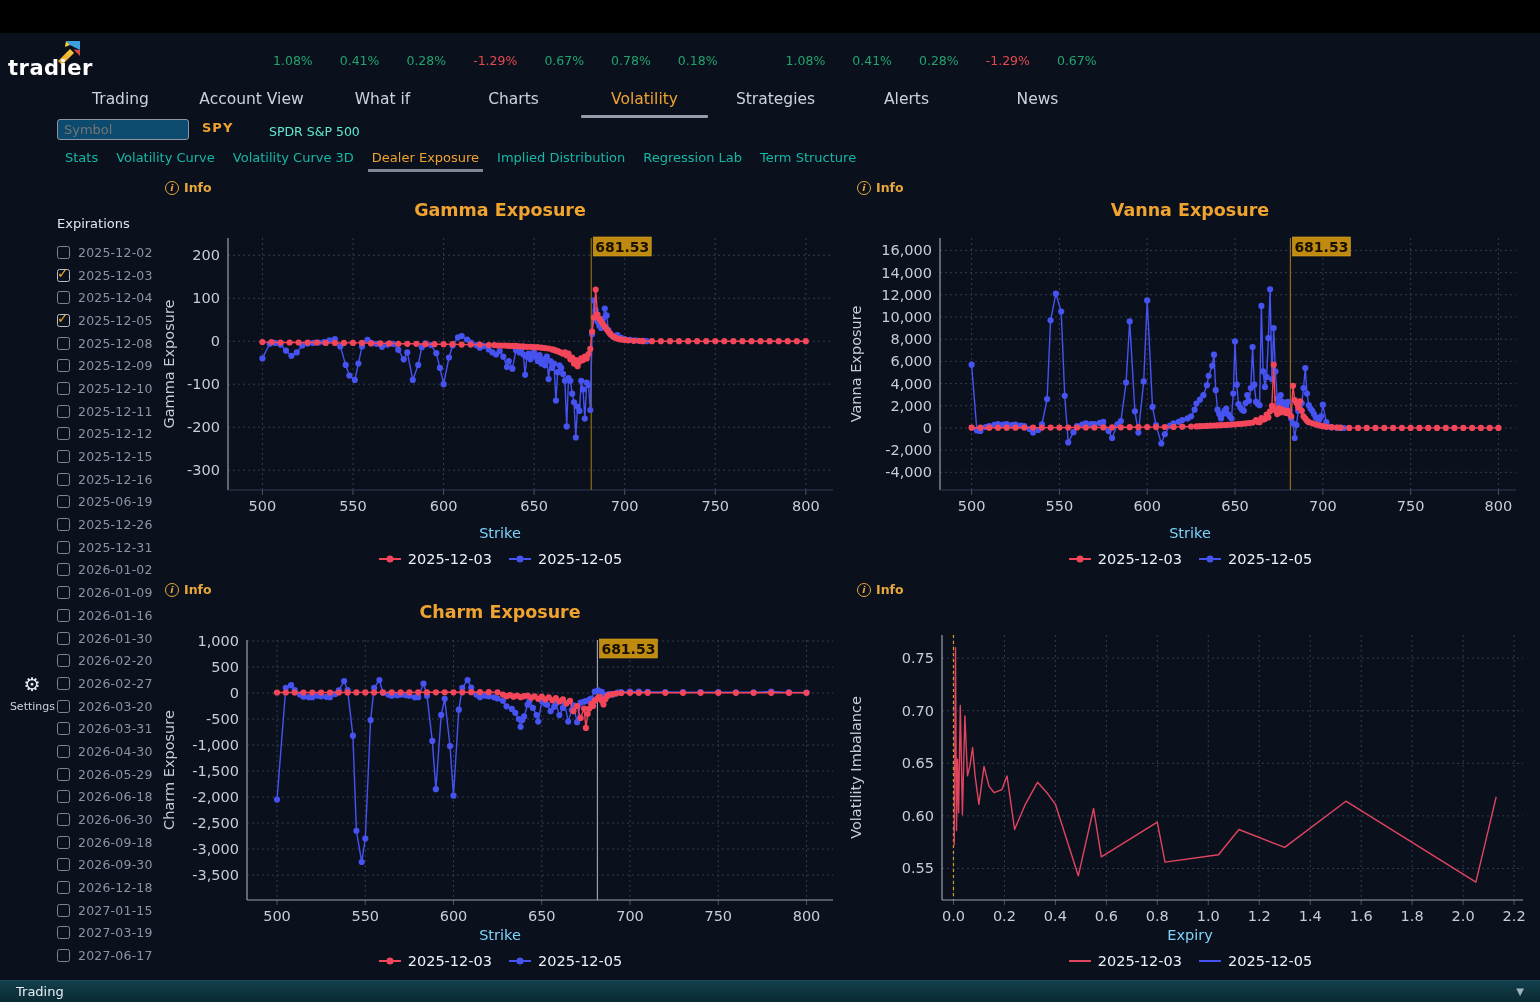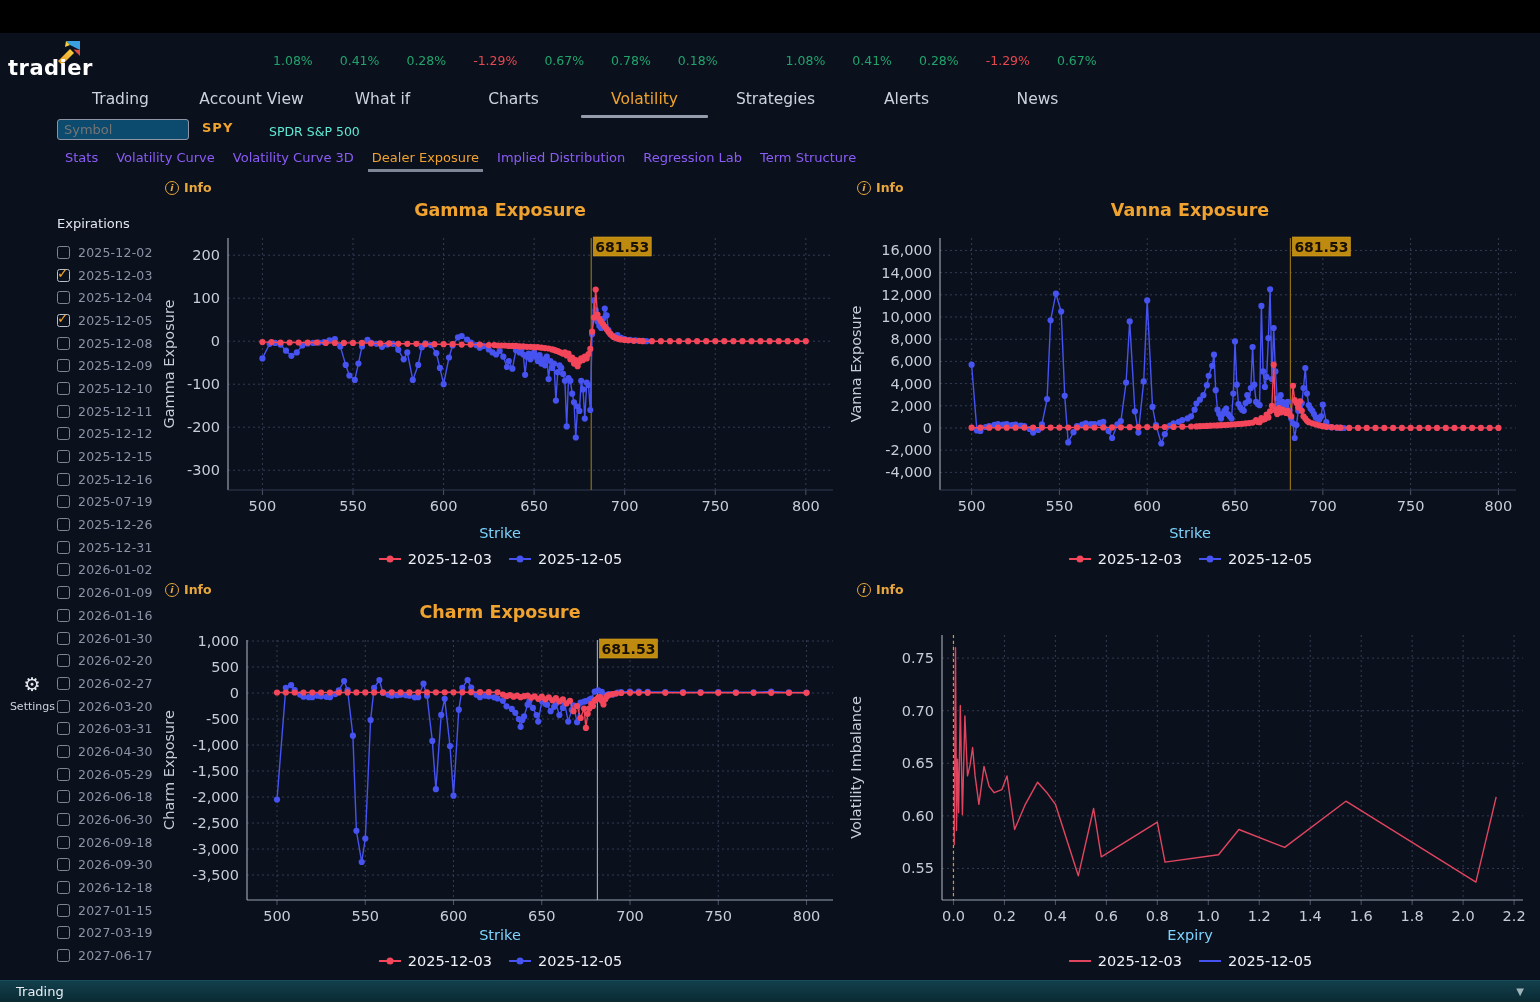--- a/index.html
+++ b/index.html
@@ -25,21 +25,21 @@
   .nav-item.active::after{content:"";position:absolute;left:2px;right:2px;bottom:2px;height:3px;
             background:#959dac;border-radius:1px;}
   
   .symbol-input{position:absolute;left:57px;top:119px;width:118px;height:19px;background:#0c4a6e;
             border:1px solid #8d95a5;border-radius:3px;color:#cfd5e0;font-size:13px;padding:0 6px;
             font-family:inherit;outline:none;}
   .sym{position:absolute;left:202px;top:120px;color:#f0a32e;font-weight:bold;font-size:13px;letter-spacing:1px;}
   .symdesc{position:absolute;left:269px;top:124px;color:#5eead4;font-size:12.5px;}
   
   .subtabs{position:absolute;left:65px;top:150px;display:flex;gap:18px;}
-  .subtab{font-size:13px;color:#8b5cf6;padding-bottom:7px;position:relative;cursor:pointer;}
+  .subtab{font-size:13px;color:#14b8a6;padding-bottom:7px;position:relative;cursor:pointer;}
   .subtab.active{color:#f0a32e;}
   .subtab.active::after{content:"";position:absolute;left:-4px;right:-4px;bottom:0;height:3px;background:#7f8796;}
   
   .exp-title{position:absolute;left:57px;top:216px;font-size:13px;color:#e2e6ee;}
   .exp-list{position:absolute;left:57px;top:241px;width:112px;}
   .exp-item{display:flex;align-items:center;height:22.7px;cursor:pointer;}
   .exp-box{width:11px;height:11px;border:1.5px solid #7e8696;border-radius:2.5px;margin-right:8px;
            position:relative;flex:none;}
   .exp-item.checked .exp-box{border-color:#b9c0cd;}
   .exp-item.checked .exp-box::after{content:"✓";position:absolute;left:-1px;top:-5px;color:#f0a32e;
@@ -172,21 +172,21 @@
       <div class="exp-item">
         <span class="exp-box"></span>
         <span class="exp-date">2025-12-15</span>
       </div>
       <div class="exp-item">
         <span class="exp-box"></span>
         <span class="exp-date">2025-12-16</span>
       </div>
       <div class="exp-item">
         <span class="exp-box"></span>
-        <span class="exp-date">2025-07-19</span>
+        <span class="exp-date">2025-06-19</span>
       </div>
       <div class="exp-item">
         <span class="exp-box"></span>
         <span class="exp-date">2025-12-26</span>
       </div>
       <div class="exp-item">
         <span class="exp-box"></span>
         <span class="exp-date">2025-12-31</span>
       </div>
       <div class="exp-item">

